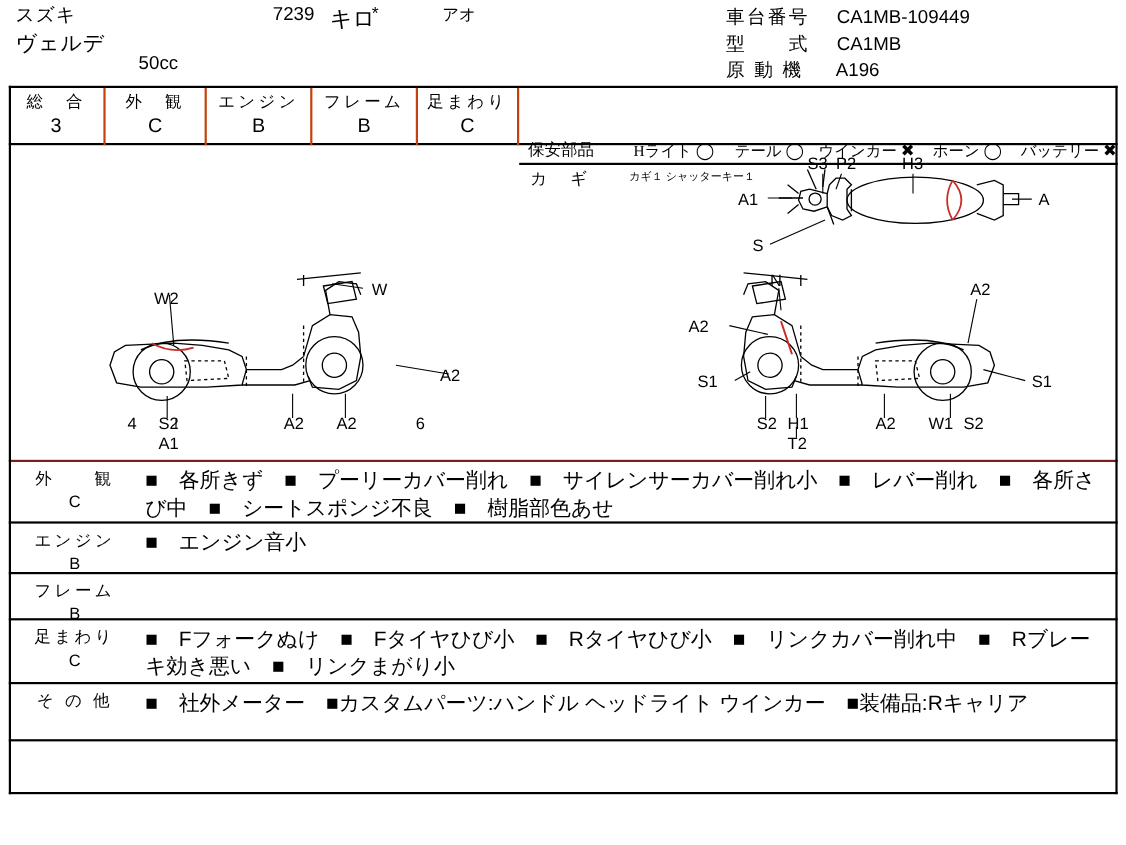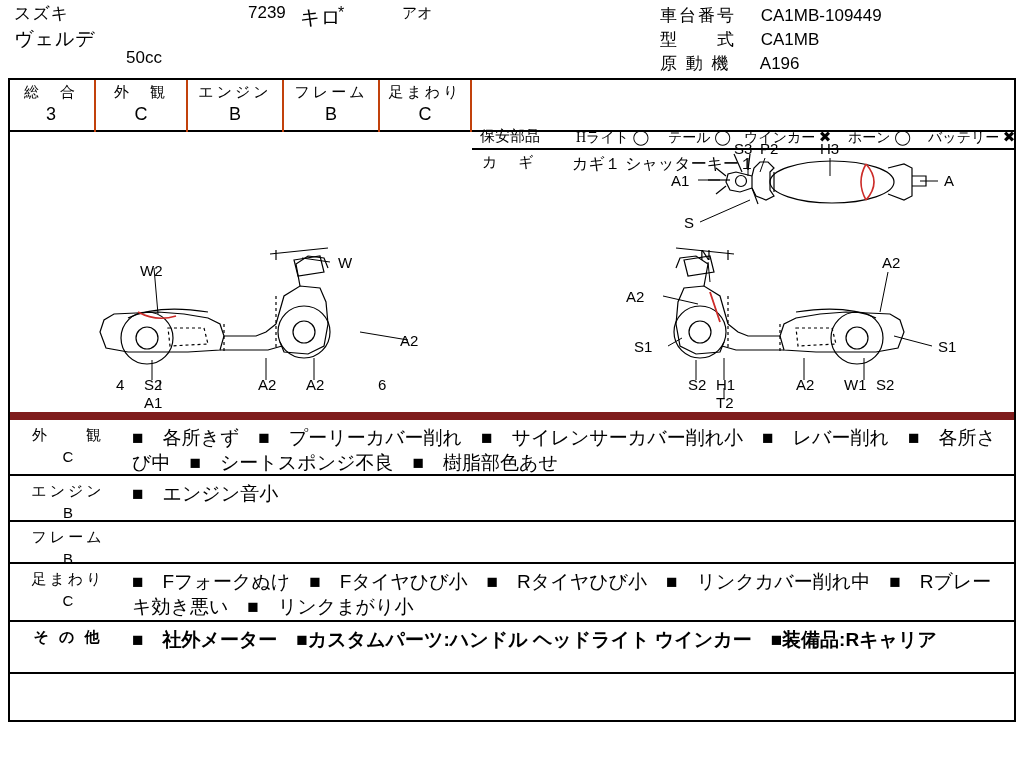--- a/index.html
+++ b/index.html
@@ -148,29 +148,29 @@
   .safety .srow2 {
     position: absolute; left: 0; top: 26px;
     width: 544px; height: 26px;
   }
   .s-item { position: absolute; font-size: 14px; white-space: nowrap; top: 4px; font-family: Liberation Serif, serif;}
   .s-title { position: absolute; left: 8px; top: 3px; font-size: 15px; }
   .mark-o { font-size: 15px; }
   .mark-x { font-size: 15px; }
 
   .key-title { position: absolute; left: 10px; top: 3px; font-size: 15px; letter-spacing: 3px;}
-  .key-val { position: absolute; left: 100px; top: 4px; font-size: 16px; }
+  .key-val { position: absolute; left: 100px; top: 4px; font-size: 10px; }
 
   
   .diagram {
     position: absolute;
     left: 8px; top: 132px;
     width: 1008px;
     height: 288px;
-    border-bottom: 8px solid #7f1d1d;
+    border-bottom: 2px solid #7f1d1d;
     box-sizing: border-box;
   }
   .diagram svg { display: block; }
 
   
   .comments {
     position: absolute;
     left: 8px; top: 420px;
     width: 1008px;
     height: 300px;
@@ -201,21 +201,21 @@
     position: absolute;
     left: 124px; top: 5px;
     width: 878px;
     font-size: 19px;
     line-height: 25px;
   }
   .r1 { top: 0;   height: 56px; }
   .r2 { top: 56px;  height: 46px; }
   .r3 { top: 102px; height: 42px; }
   .r4 { top: 144px; height: 58px; }
-  .r5 { top: 202px; height: 52px; font-weight: bold; }
+  .r5 { top: 202px; height: 52px; }
   .r6 { top: 254px; height: 46px; border-bottom: none; }
 
   .bottom-line {
     position: absolute;
     left: 8px; top: 720px;
     width: 1008px;
     height: 2px;
     background: #000;
   }
   .outer-left {

